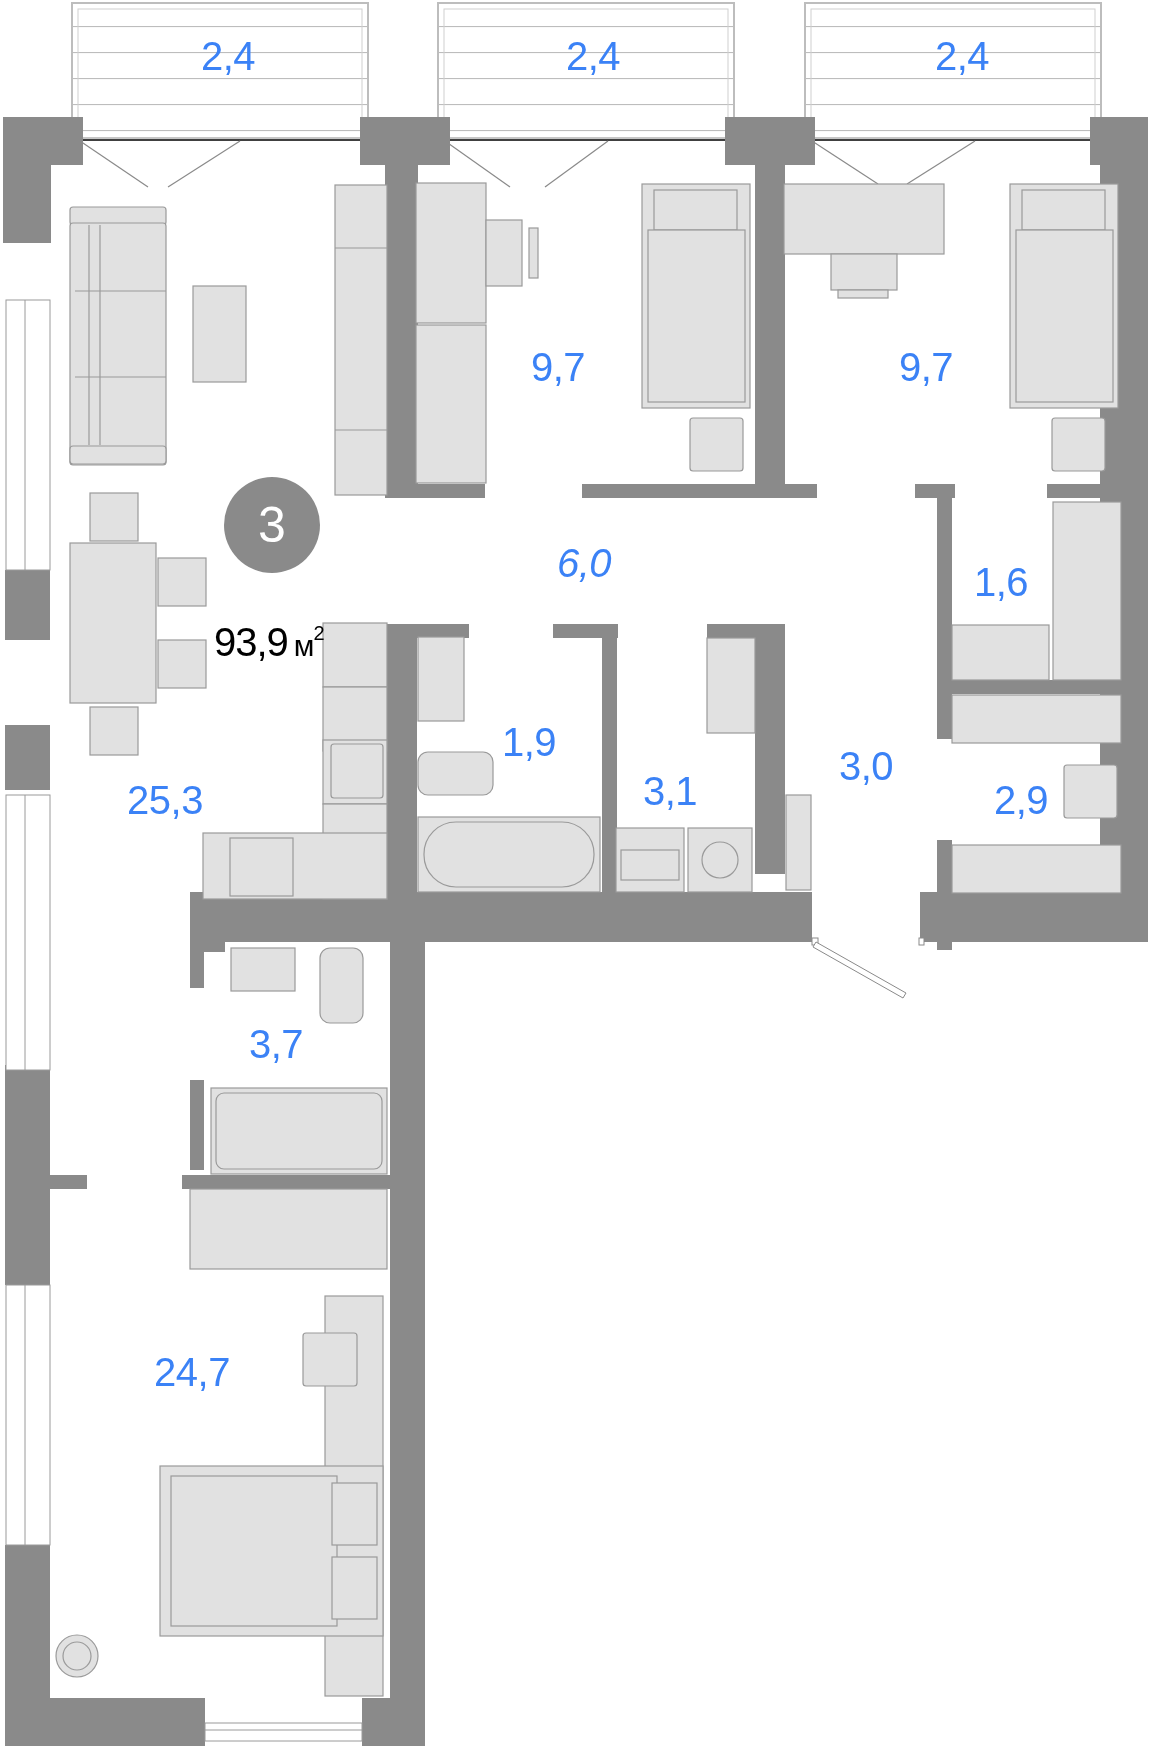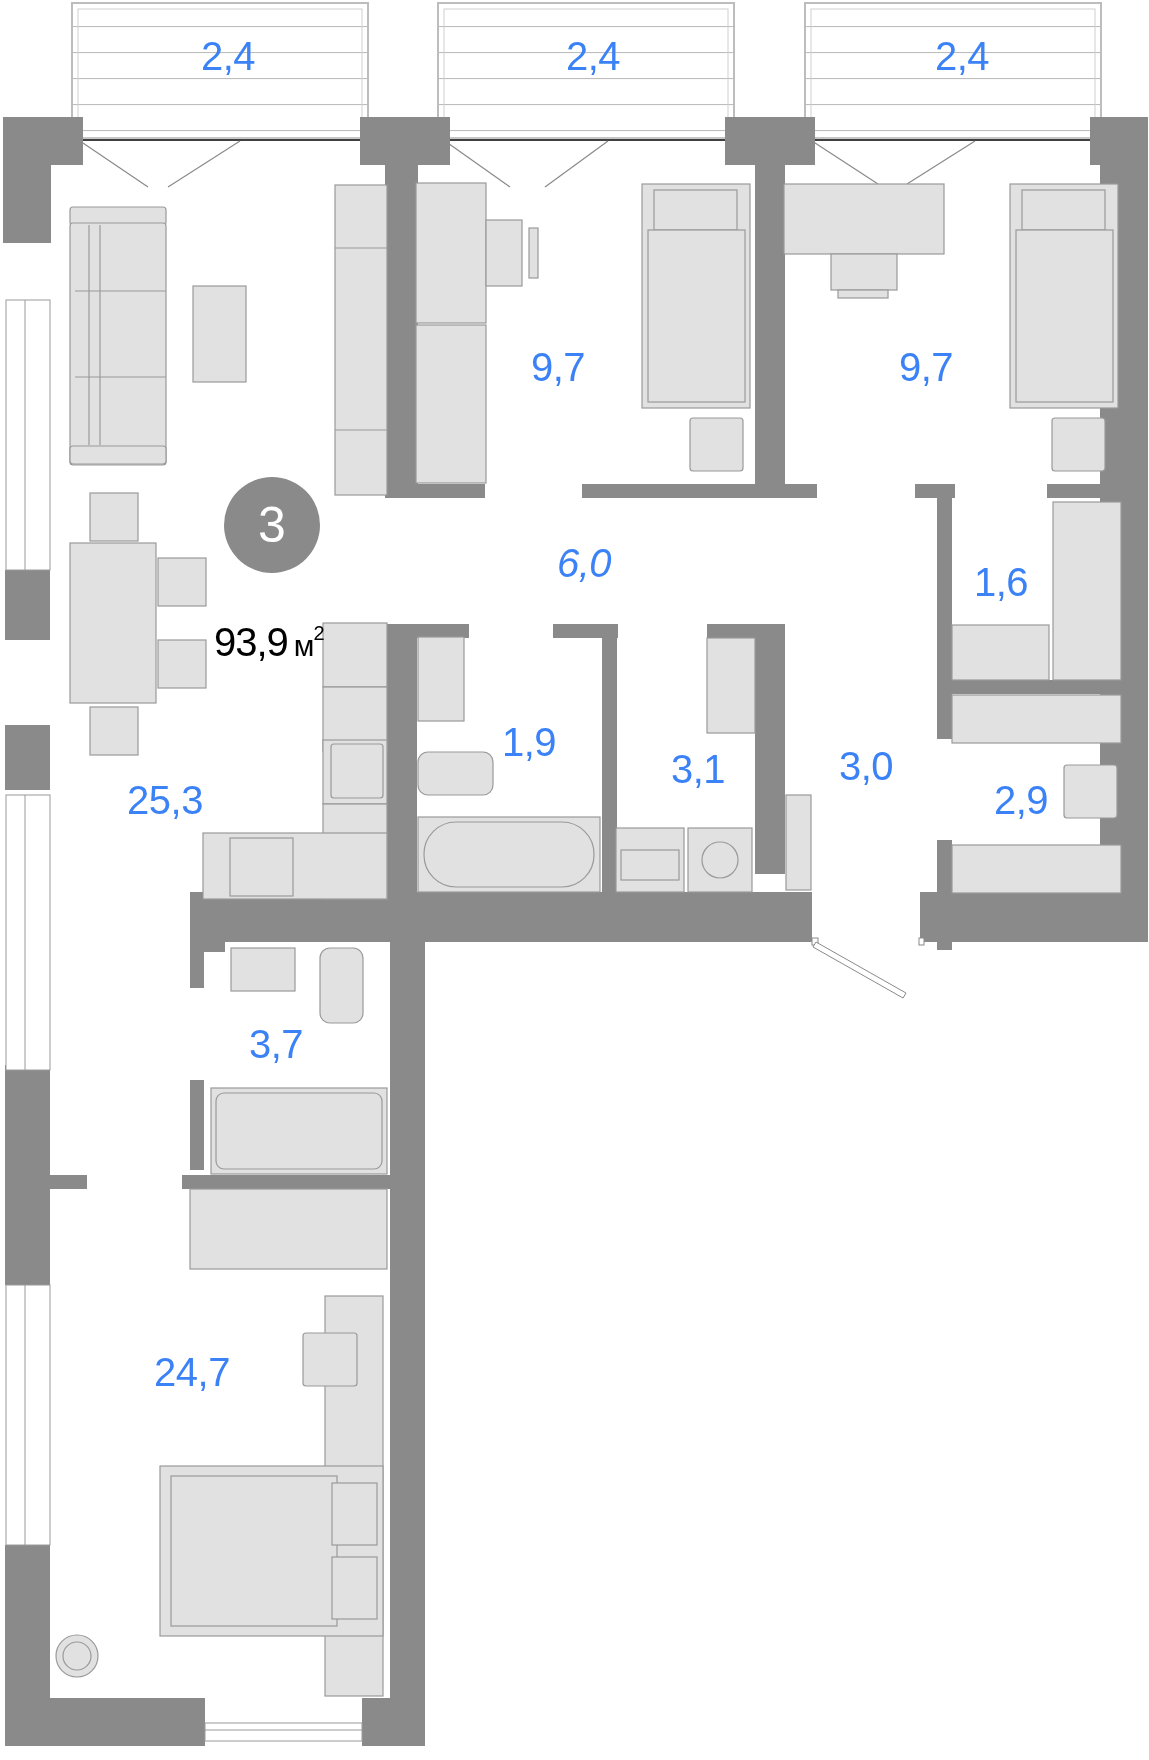--- a/index.html
+++ b/index.html
@@ -209,21 +209,21 @@
 </svg>
 
 <div class="label" style="left:228px;top:56px;">2,4</div>
 <div class="label" style="left:593px;top:56px;">2,4</div>
 <div class="label" style="left:962px;top:56px;">2,4</div>
 <div class="label" style="left:558px;top:367px;">9,7</div>
 <div class="label" style="left:926px;top:367px;">9,7</div>
 <div class="label" style="left:584px;top:563px;font-style:italic;">6,0</div>
 <div class="label" style="left:1001px;top:582px;">1,6</div>
 <div class="label" style="left:529px;top:742px;">1,9</div>
-<div class="label" style="left:670px;top:769px;margin-left:28px;">3,1</div>
+<div class="label" style="left:670px;top:791px;">3,1</div>
 <div class="label" style="left:866px;top:766px;">3,0</div>
 <div class="label" style="left:1021px;top:800px;">2,9</div>
 <div class="label" style="left:165px;top:800px;">25,3</div>
 <div class="label" style="left:276px;top:1044px;text-align:right;">3,7</div>
 <div class="label" style="left:192px;top:1372px;">24,7</div>
 
 <div class="badge">3</div>
 <div class="area-total">
   <span>93,9</span><span class="unit"><span>м</span><sup>2</sup></span>
 </div>

